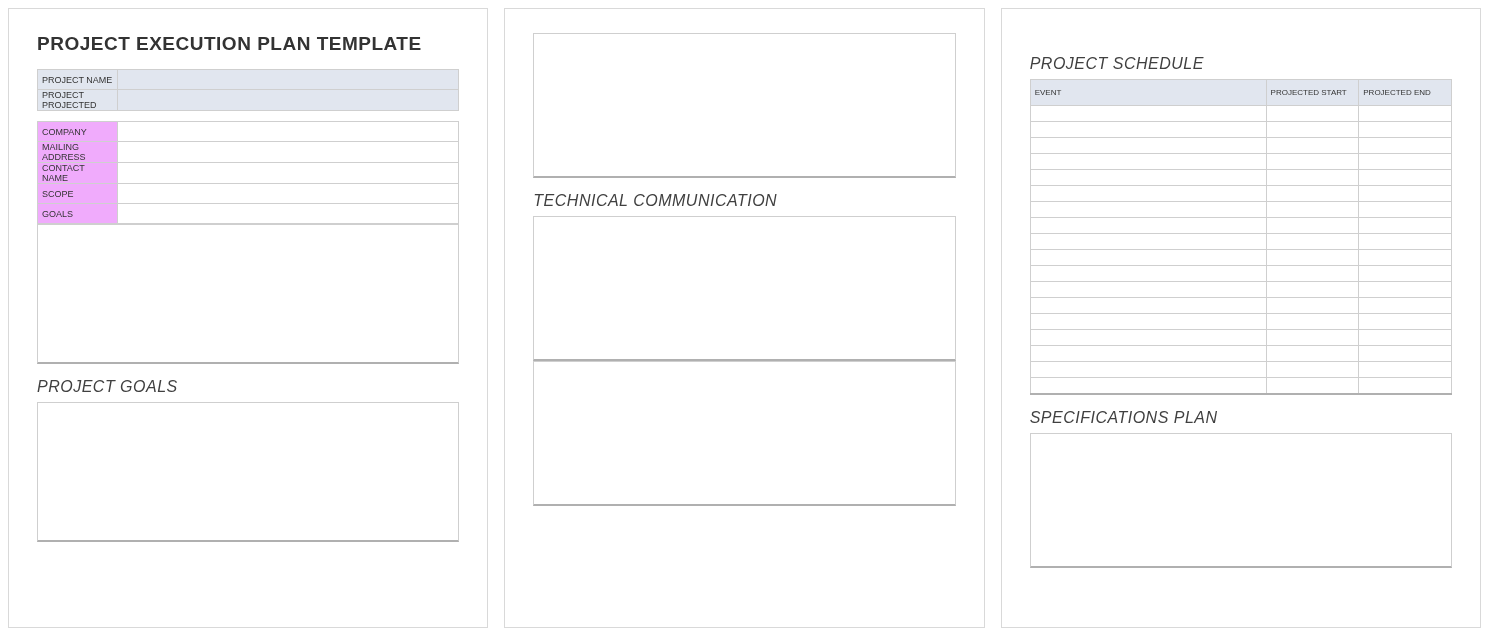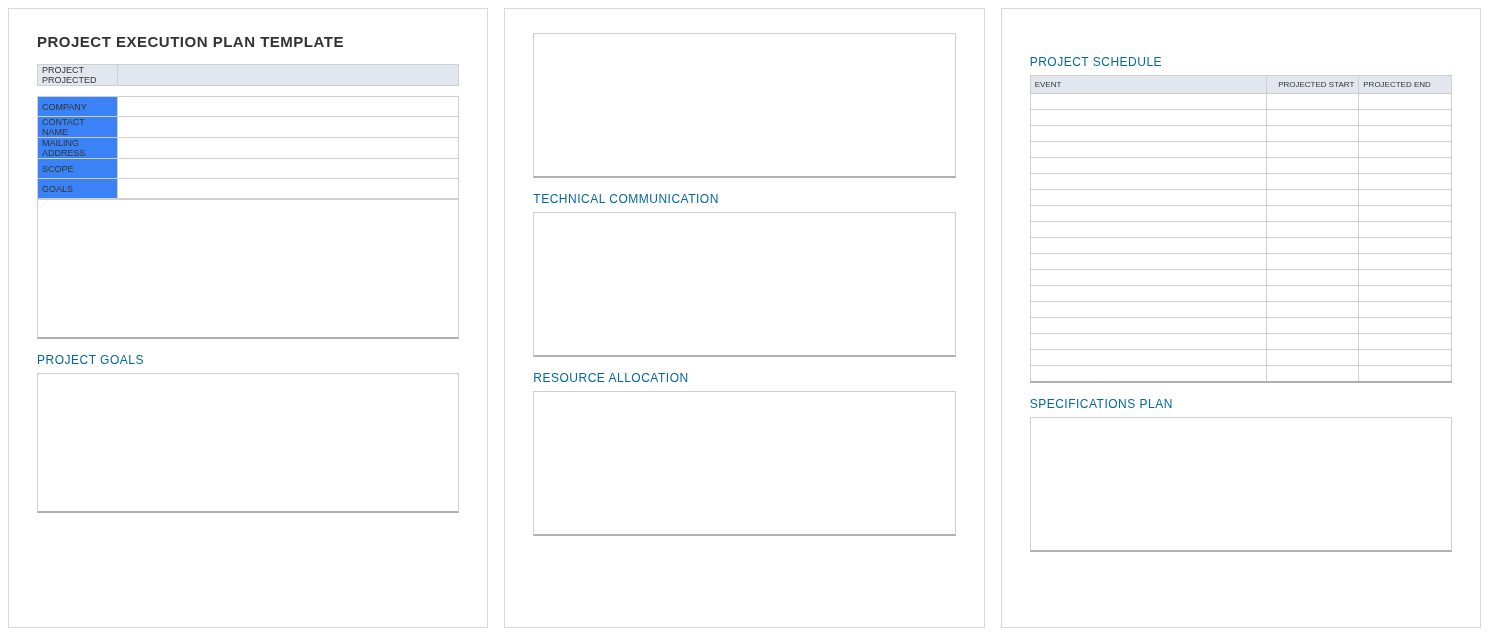--- a/index.html
+++ b/index.html
@@ -14,47 +14,48 @@
   }
   .page {
     flex: 1;
     border: 1px solid #d9d9d9;
     background: #fff;
     padding: 24px 28px;
     display: flex;
     flex-direction: column;
   }
   .main-title {
-    font-size: 15px;
+    font-size: 19px;
     font-weight: bold;
     color: #333;
     letter-spacing: 0.5px;
     margin-bottom: 14px;
   }
   .section-heading {
-    font-size: 12px;
+    font-size: 16px;
     font-weight: 400;
-    color: #0369a1;
+    color: #404040;
     letter-spacing: 0.5px;
     margin: 14px 0 6px 0;
+    font-style: italic;
   }
   table.info {
     width: 100%;
     border-collapse: collapse;
     font-size: 9px;
     color: #333;
   }
   table.info td {
     border: 1px solid #cfcfcf;
     height: 20px;
     padding: 0 4px;
   }
   table.info td.label {
     width: 80px;
-    background: #3b82f6;
+    background: #f0abfc;
   }
   table.info.header td.label {
     background: #e1e6ef;
   }
   table.info.header td.value {
     background: #e1e6ef;
   }
   table.info td.value {
     background: #fff;
   }
@@ -76,63 +77,67 @@
     border-collapse: collapse;
     font-size: 8px;
     color: #333;
   }
   table.schedule th {
     background: #e1e6ef;
     border: 1px solid #cfcfcf;
     text-align: left;
     font-weight: normal;
     height: 18px;
-    padding: 0 4px;
+    padding: 8px 4px;
   }
   table.schedule td {
     border: 1px solid #cfcfcf;
     height: 16px;
     padding: 0 4px;
   }
   table.schedule .col-event { width: 56%; }
-  table.schedule .col-start { width: 22%; text-align: right; }
+  table.schedule .col-start { width: 22%; }
   table.schedule .col-end   { width: 22%; }
   table.schedule tr.last td { border-bottom: 2px solid #b0b0b0; }
   .p2 .section-heading:first-child { margin-top: 36px; }
   .p3 .section-heading:first-child { margin-top: 22px; }
 </style>
 </head>
 <body>
 
 <div class="page p1">
   <div class="main-title">PROJECT EXECUTION PLAN TEMPLATE</div>
 
   <table class="info header">
     <tbody>
+        <tr>
+      <td class="label">PROJECT NAME</td>
+      <td class="value"></td>
+    </tr>
     <tr>
       <td class="label">PROJECT PROJECTED</td>
       <td class="value"></td>
     </tr>
   </tbody>
     </table>
 
   <div class="sep"></div>
 
   <table class="info">
     <tbody>
         <tr>
       <td class="label">COMPANY</td>
       <td class="value"></td>
     </tr>
     <tr>
+      <td class="label">MAILING ADDRESS</td>
+      <td class="value"></td>
+    </tr>
+    <tr>
       <td class="label">CONTACT NAME</td>
-      <td class="value"></td>
-    </tr>
-    <tr>
-      <td class="label">MAILING ADDRESS</td>
       <td class="value"></td>
     </tr>
     <tr>
       <td class="label">SCOPE</td>
       <td class="value"></td>
     </tr>
     <tr>
       <td class="label">GOALS</td>
       <td class="value"></td>
     </tr>
@@ -144,21 +149,20 @@
   <div class="section-heading">PROJECT GOALS</div>
   <div class="textbox tb-goals"></div>
 </div>
 
 <div class="page p2">
   <div class="textbox tb-quality"></div>
 
   <div class="section-heading">TECHNICAL COMMUNICATION</div>
   <div class="textbox tb-tech"></div>
 
-  <div class="section-heading">RESOURCE ALLOCATION</div>
   <div class="textbox tb-resource"></div>
 </div>
 
 <div class="page p3">
   <div class="section-heading">PROJECT SCHEDULE</div>
   <table class="schedule">
     <thead>
       <tr>
         <th class="col-event">EVENT</th>
         <th class="col-start">PROJECTED START</th>

